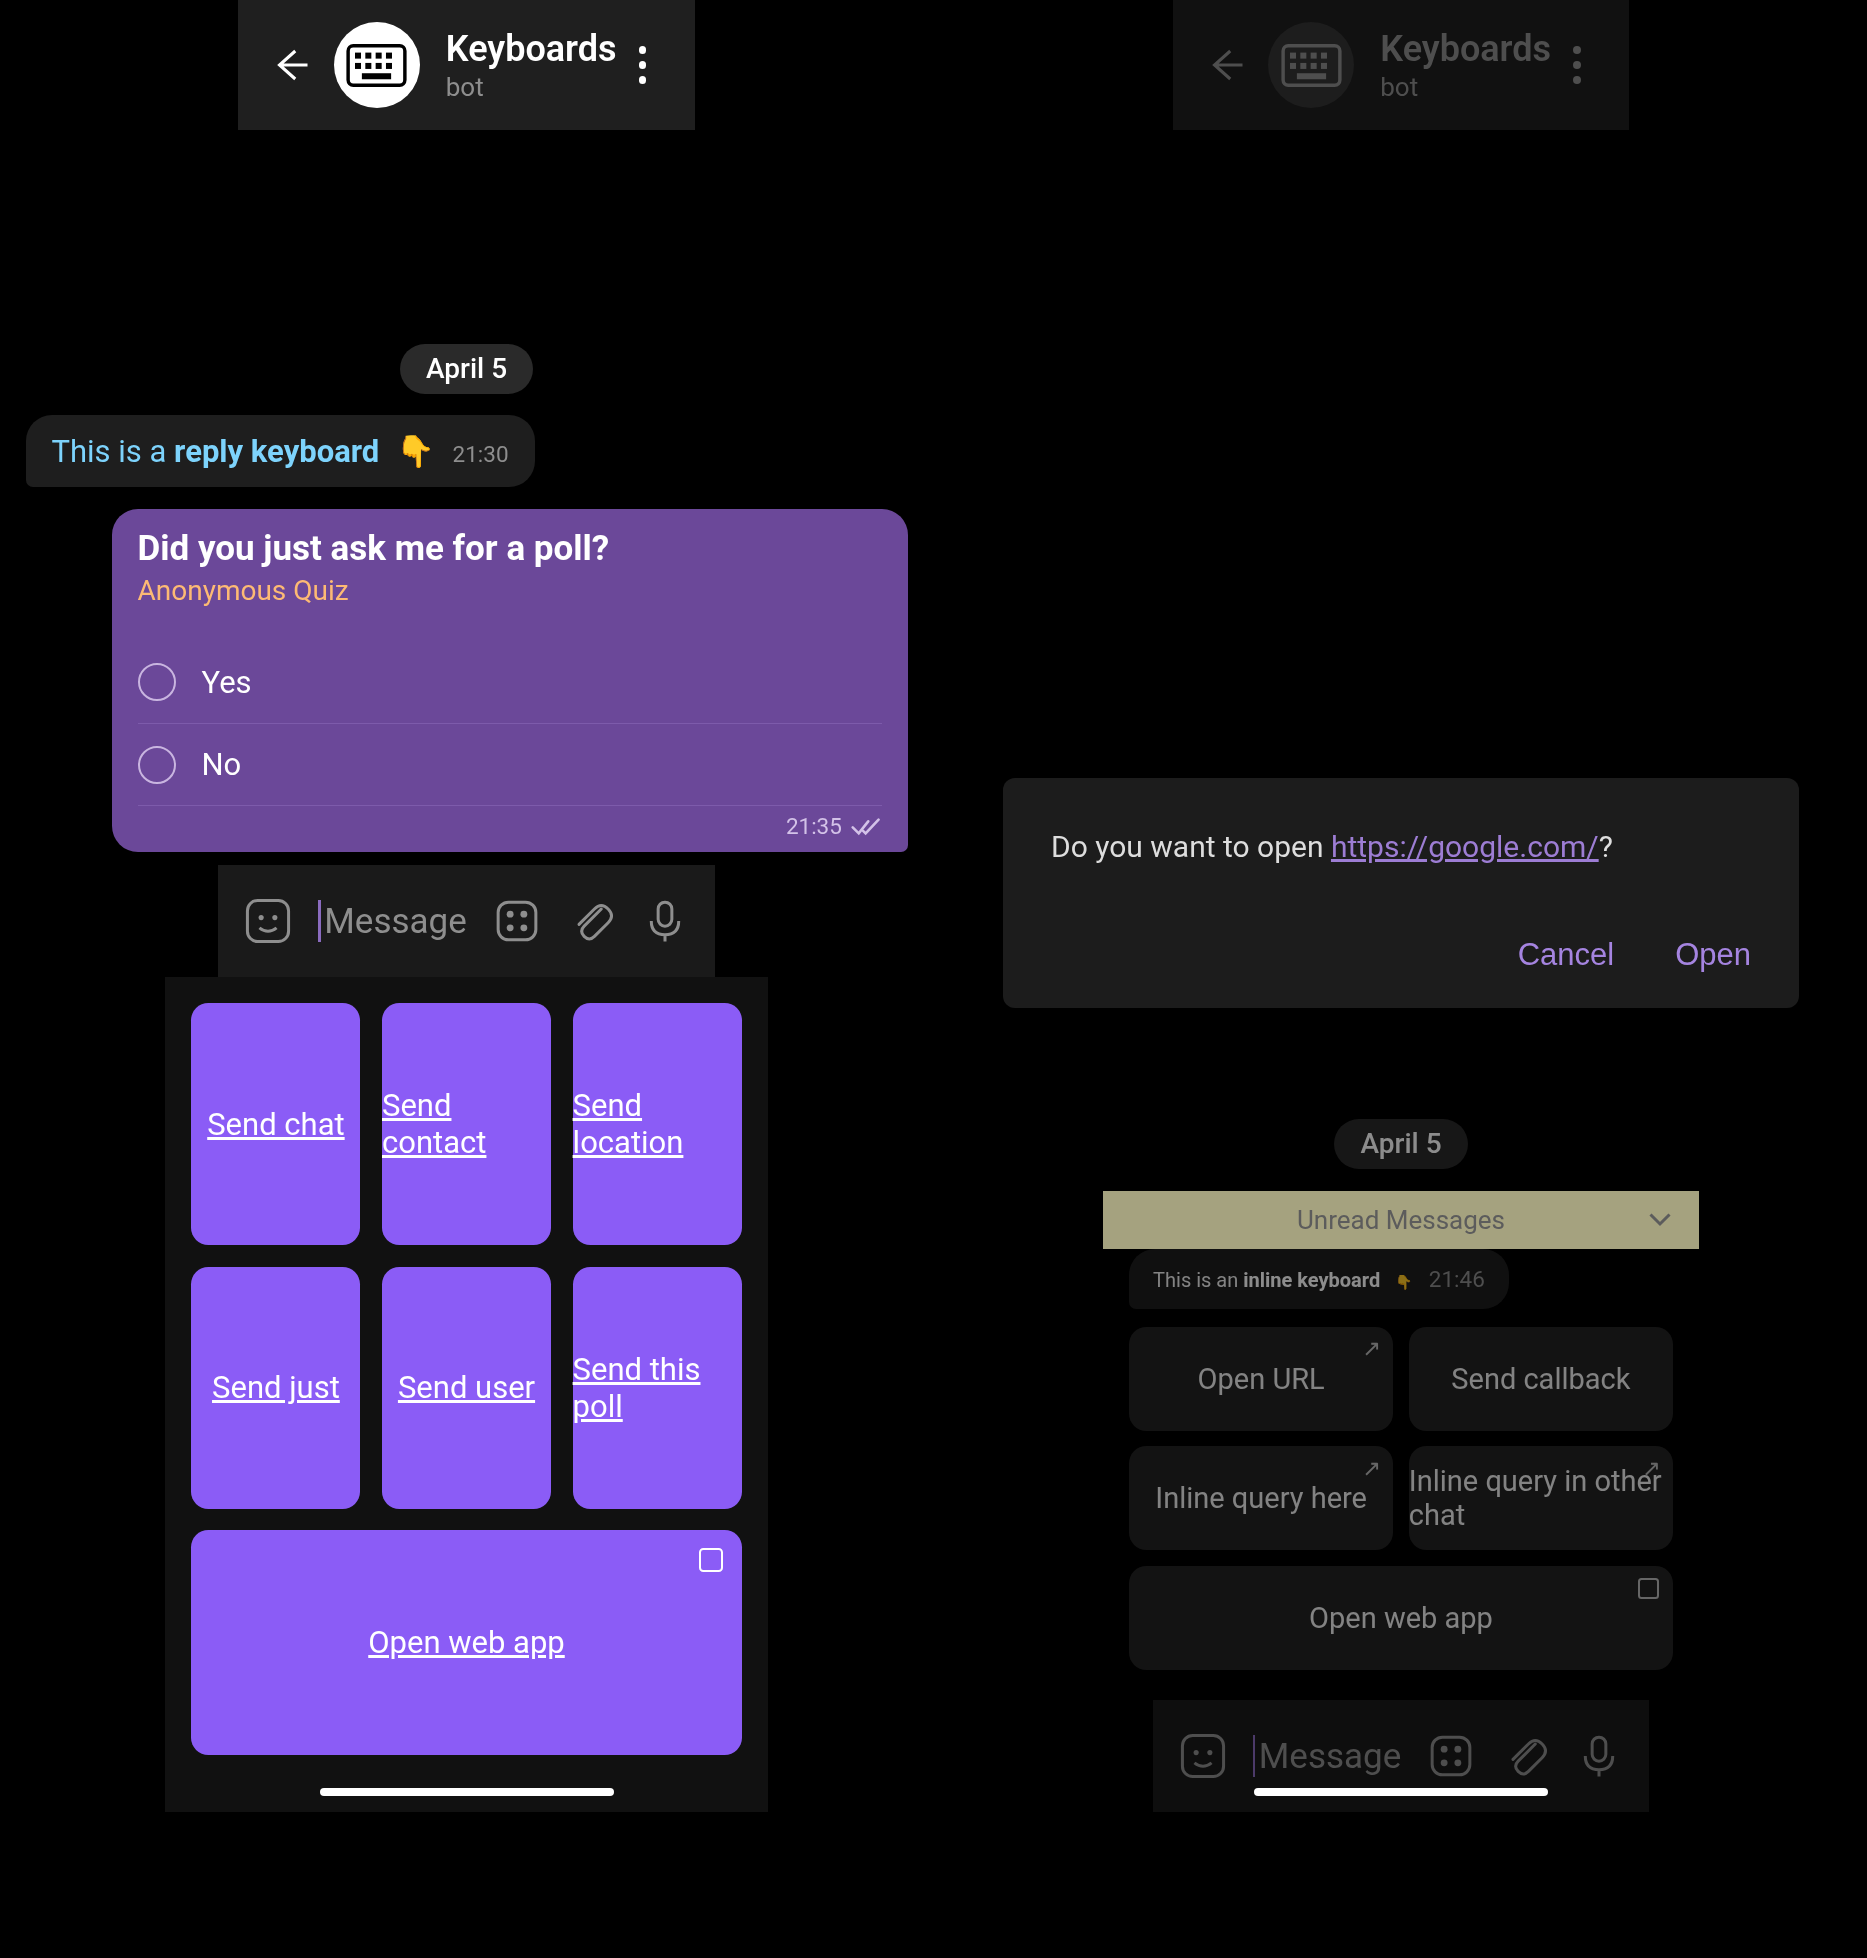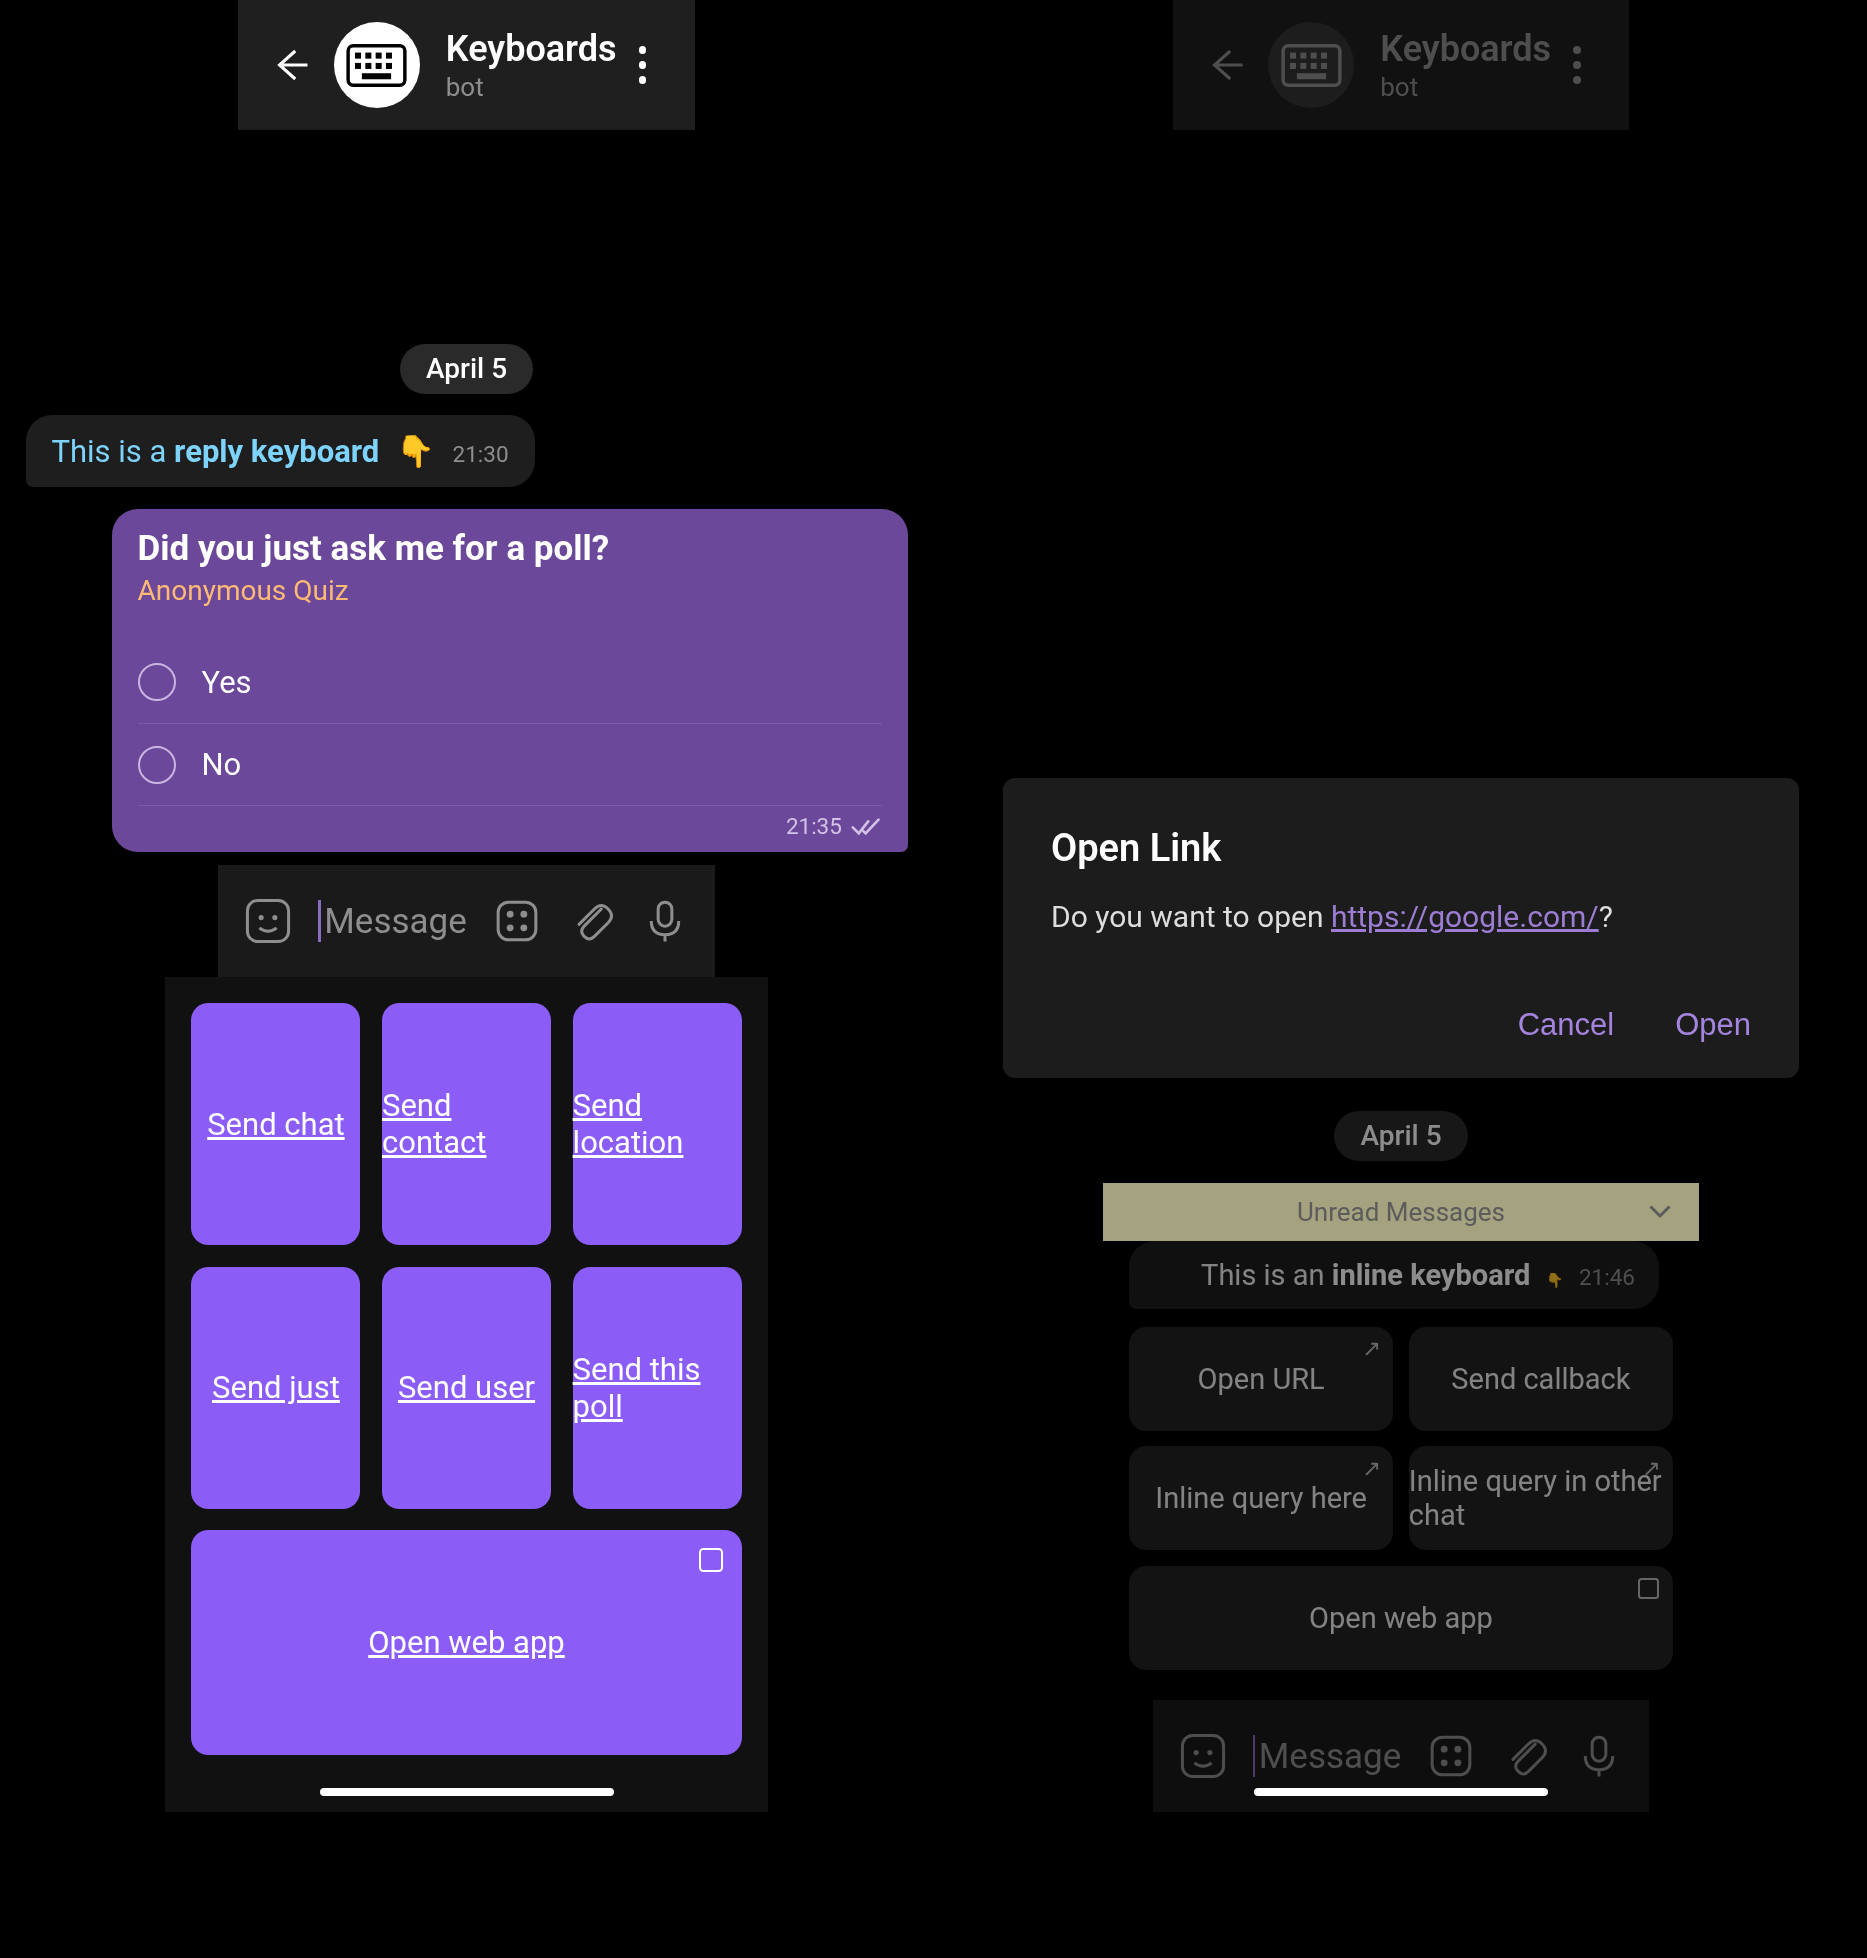--- a/index.html
+++ b/index.html
@@ -61,21 +61,21 @@
   .kb-btn.full { flex:1; height:225px; }
   .kb-badge { position:absolute; top:17.3px; right:19px; width:24px; height:24px; border:2.6px solid #fff; border-radius:4.3px; }
   
   .home-indicator { position:absolute; bottom:15.6px; left:50%; transform:translateX(-50%); width:294px; height:8.6px; background:#fff; border-radius:8.6px; }
   
   .unread-bar { background:#fef9c3; color:#8e8e8e; font-size:26px; text-align:center; padding:14px 0; position:relative; opacity:0.65; }
   .unread-bar .chev { position:absolute; right:26px; top:50%; transform:translateY(-50%); }
   
   .inline-block { opacity:0.55; padding: 0 26px; }
   .inline-msg { background:#1e1e1e; border-radius:26px 26px 26px 7px; padding:17.3px 24px; display:inline-flex; align-items:baseline; gap:15.6px; margin-bottom:17.3px; }
-  .inline-msg .text { color:#eee; font-size:29px;margin-left:48px; }
+  .inline-msg .text { color:#eee; font-size:20px; }
   .inline-msg .text b { font-weight:700; color:#fff; }
   .inline-msg .time { color:#8e8e8e; font-size:22.5px; }
   
   .ikb { display:flex; flex-direction:column; gap:15.6px; margin-bottom:17.3px; }
   .ikb-row { display:flex; gap:15.6px; }
   .ikb-btn { flex:1; background:#232323; border-radius:17.3px; height:104px; display:flex; align-items:center; justify-content:center; color:#eee; font-size:29px; position:relative; }
   .ikb-arrow { position:absolute; top:8.6px; right:12px; font-size:22.5px; color:#bbb; }
   .ikb-box { position:absolute; top:12px; right:14px; width:21px; height:21px; border:2.6px solid #bbb; border-radius:3.5px; }
   
   
@@ -345,21 +345,20 @@
       <svg viewBox="0 0 56 56">
           <rect x="20" y="6" width="16" height="28" rx="8" class="stroke-gray"></rect>
           <path d="M12 28 Q12 44 28 44 Q44 44 44 28 M28 44 V52" class="stroke-gray"></path>
         </svg>
     </div>
   </div>
 
   <div class="home-indicator"></div>
 
   <div class="dialog">
-    <div class="dialog-title">Open Link</div>
     <div class="dialog-text">
       <span>Do you want to open </span><a>https://google.com/</a><span>?</span>
     </div>
     <div class="dialog-actions">
       <button class="dialog-btn">Cancel</button>
       <button class="dialog-btn">Open</button>
     </div>
   </div>
 </div>
 

